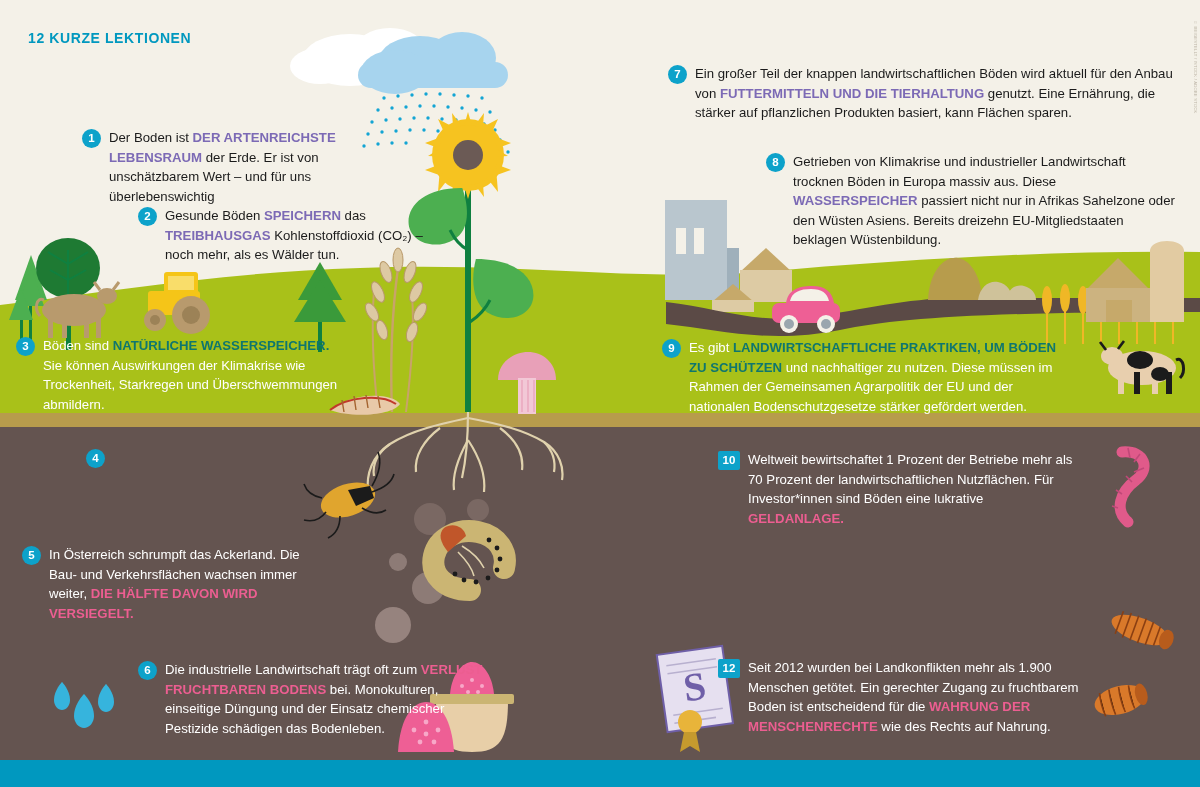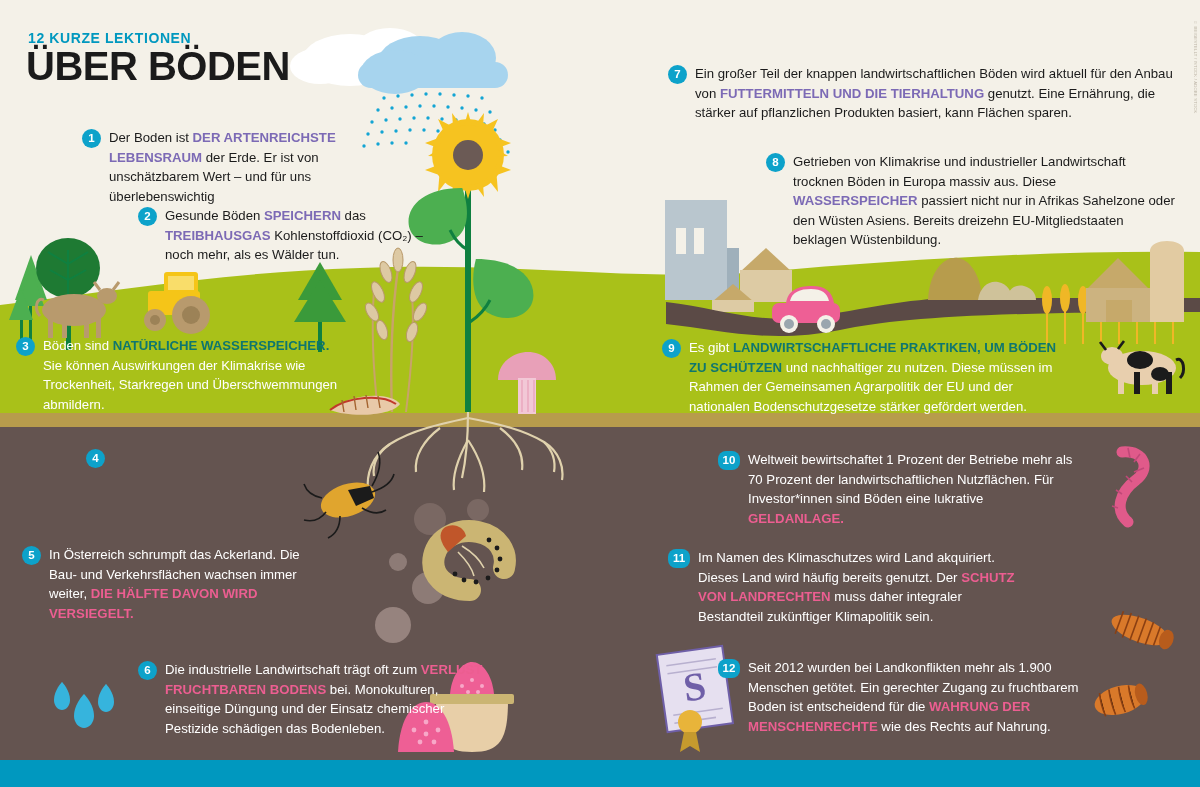--- a/index.html
+++ b/index.html
@@ -23,21 +23,21 @@
   .title  { position:absolute; left:26px; top:44px; font-size:40px; font-weight:bold;
             letter-spacing:-.5px; color:#1b1b1b; }
 
   
   .fact { position:absolute; font-size:13.2px; line-height:19.5px; }
   .fact .num {
     position:absolute; left:0; top:1px; width:19px; height:19px; border-radius:50%;
     background:#0da2ca; color:#fff; font-size:11.5px; font-weight:bold;
     display:flex; align-items:center; justify-content:center; line-height:1;
   }
-  .fact .num.wide { width:22px; border-radius:8px; }
+  .fact .num.wide { width:22px; border-radius:2px; }
   .fact .body { margin-left:27px; display:block; }
   .fact.wide10 .body { margin-left:30px; }
   .fact em { font-style:normal; font-weight:bold; }
 
   .dark  { color:#1b1b1b; }
   .light { color:#ffffff; }
   .hl-purple { color:#7c6ab5; }
   .hl-green  { color:#0f766e; }
   .hl-pink   { color:#ec5e91; }
 
@@ -433,21 +433,20 @@
           <path d="M1132 688 C 1130 700 1132 712 1132 712"></path>
         </g>
         <ellipse cx="1142" cy="700" rx="6" ry="11" fill="#b85c1c"></ellipse>
       </g>
     </g>
   </svg>
 
   <div class="bottombar"></div>
 
   <div class="kicker">12 KURZE LEKTIONEN</div>
-  <div class="title">ÜBER BÖDEN</div>
 
   <div class="credit">© BEIGESTELLT / ISTOCK / ADOBE STOCK</div>
 
   <div class="fact dark" style="left:82px;  top:128px; width:330px;">
       <span class="num">1</span>
       <span class="body"><span>Der Boden ist </span><em class="hl-purple">DER ARTENREICHSTE LEBENSRAUM</em><span> der Erde. Er ist von unschätzbarem Wert – und für uns überlebenswichtig</span></span>
     </div>
   <div class="fact dark" style="left:138px; top:206px; width:290px;">
       <span class="num">2</span>
       <span class="body"><span>Gesunde Böden </span><em class="hl-purple">SPEICHERN</em><span> das </span><em class="hl-purple">TREIBHAUSGAS</em><span> Kohlenstoffdioxid (CO₂) – noch mehr, als es Wälder tun.</span></span>
@@ -476,22 +475,18 @@
       <span class="body"><span>Getrieben von Klimakrise und industrieller Landwirtschaft trocknen Böden in Europa massiv aus. Diese </span><em class="hl-purple">WASSERSPEICHER</em><span> passiert nicht nur in Afrikas Sahelzone oder den Wüsten Asiens. Bereits dreizehn EU-Mitgliedstaaten beklagen Wüstenbildung.</span></span>
     </div>
   <div class="fact light" style="left:662px; top:338px; width:412px;">
       <span class="num">9</span>
       <span class="body"><span>Es gibt </span><em class="hl-green">LANDWIRTSCHAFTLICHE PRAKTIKEN, UM BÖDEN ZU SCHÜTZEN</em><span> und nachhaltiger zu nutzen. Diese müssen im Rahmen der Gemeinsamen Agrarpolitik der EU und der nationalen Bodenschutzgesetze stärker gefördert werden.</span></span>
     </div>
   <div class="fact light wide10" style="left:718px; top:450px; width:360px;">
       <span class="num wide">10</span>
       <span class="body"><span>Weltweit bewirtschaftet 1 Prozent der Betriebe mehr als 70 Prozent der landwirtschaftlichen Nutzflächen. Für Investor*innen sind Böden eine lukrative </span><em class="hl-pink">GELDANLAGE.</em></span>
     </div>
-  <div class="fact light wide10" style="left:668px; top:548px; width:360px;">
-      <span class="num wide">11</span>
-      <span class="body"><span>Im Namen des Klimaschutzes wird Land akquiriert. Dieses Land wird häufig bereits genutzt. Der </span><em class="hl-pink">SCHUTZ VON LANDRECHTEN</em><span> muss daher integraler Bestandteil zukünftiger Klimapolitik sein.</span></span>
-    </div>
   <div class="fact light wide10" style="left:718px; top:658px; width:392px;">
       <span class="num wide">12</span>
       <span class="body"><span>Seit 2012 wurden bei Landkonflikten mehr als 1.900 Menschen getötet. Ein gerechter Zugang zu fruchtbarem Boden ist entscheidend für die </span><em class="hl-pink">WAHRUNG DER MENSCHENRECHTE</em><span> wie des Rechts auf Nahrung.</span></span>
     </div>
 
 </div>
 
 </body></html>

